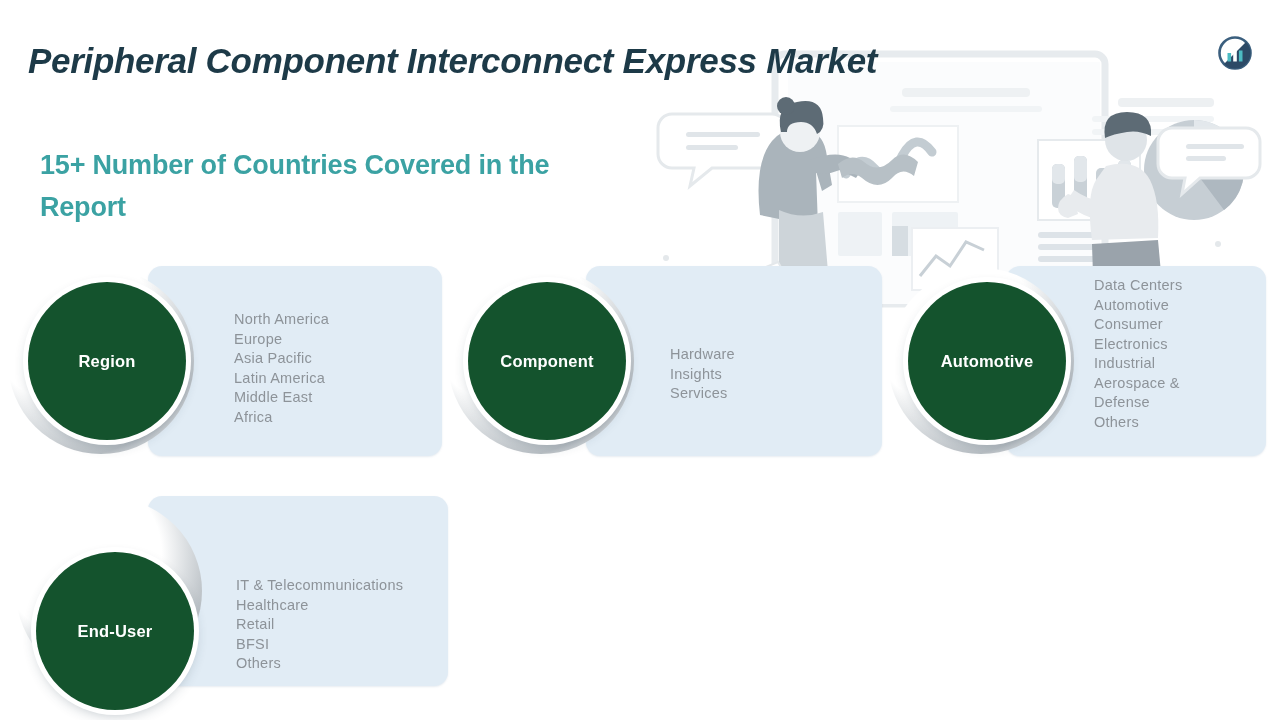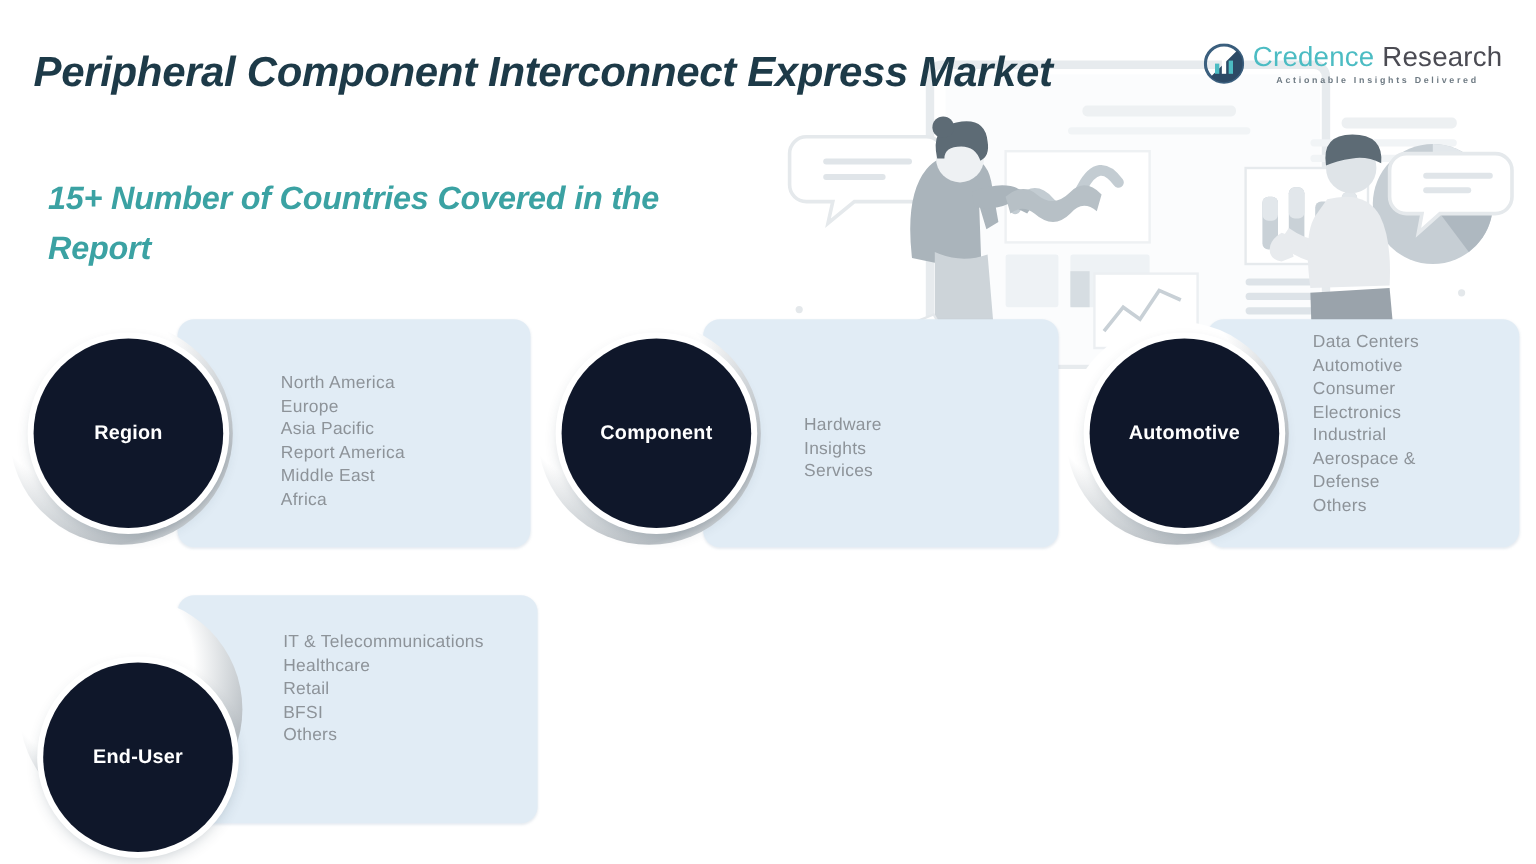--- a/index.html
+++ b/index.html
@@ -17,21 +17,21 @@
 
   
   .title {
     position:absolute; left:28px; top:28px; width:930px;
     font-size:35px; font-weight:bold; font-style:italic;
     color:#1d3a48; line-height:1.18; letter-spacing:-0.3px;
     z-index:3;
   }
   .subtitle {
     position:absolute; left:40px; top:133px; width:560px;
-    font-size:27px; font-weight:bold; font-style:italic;
+    font-size:27px; font-weight:bold; 
     color:#3ba2a3; line-height:1.55; letter-spacing:-0.2px;
     z-index:3;
   }
 
   
   .logo { position:absolute; right:28px; top:24px; z-index:5; display:flex; align-items:center; gap:7px; }
   .logo-mark { width:34px; height:34px; flex:0 0 34px; }
   .logo-text { display:flex; flex-direction:column; line-height:1; }
   .logo-name { font-size:23px; letter-spacing:0.2px; white-space:nowrap; }
   .logo-name .c1 { color:#4cbcc3; }
@@ -50,21 +50,21 @@
   .panel-list {
     position:absolute; font-size:14.5px; color:#8d9399;
     line-height:1.345; letter-spacing:.25px; white-space:pre-line;
   }
   .ring {
     position:absolute; border-radius:50%;
     background:radial-gradient(circle at 34% 30%, #ffffff 0%, #ffffff 46%, #d8dcdf 61%, #b9bfc4 74%, #e9ecee 88%, #fdfdfd 100%);
   }
   .disc {
     position:absolute; border-radius:50%;
-    background:#0f172a;
+    background:#14532d;
     box-shadow:0 0 0 5px #ffffff, 0 5px 13px rgba(35,60,75,.30);
     display:flex; align-items:center; justify-content:center;
   }
   .disc-label {
     color:#ffffff; font-size:16.5px; font-weight:bold; letter-spacing:.2px;
     text-align:center; line-height:1.1;
   }
 </style>
 </head>
 <body>
@@ -160,34 +160,28 @@
   <div class="subtitle">15+ Number of Countries Covered in the Report</div>
 
   <div class="logo">
     <svg class="logo-mark" viewBox="0 0 34 34" xmlns="http://www.w3.org/2000/svg">
       <circle cx="17" cy="17" r="15.5" fill="none" stroke="#3b5f7e" stroke-width="2.6"></circle>
       <path d="M17 1.5 a15.5 15.5 0 0 1 0 31 a15.5 15.5 0 0 1 -11 -4.5 l22 -22 a15.5 15.5 0 0 0 -11 -4.5 z" fill="#2c4a66"></path>
       <rect x="9.5" y="17" width="3.6" height="8.5" fill="#4cbcc3"></rect>
       <rect x="15.2" y="12" width="3.6" height="13.5" fill="#ffffff"></rect>
       <rect x="20.9" y="14.5" width="3.6" height="11" fill="#4cbcc3"></rect>
     </svg>
-    <div class="logo-text">
-      <div class="logo-name">
-        <span class="c1">Credence</span><span>&nbsp;</span><span class="c2">Research</span>
-      </div>
-      <div class="logo-tag">Actionable Insights Delivered</div>
-    </div>
   </div>
 
   <div class="seg">
     <div class="panel" style="left:148px; top:254px; width:294px; height:190px;"></div>
     <div class="panel-list" style="left:234px; top:298px; width:200px;">North America
 Europe
 Asia Pacific
-Report America
+Latin America
 Middle East
 Africa</div>
     <div class="ring" style="left:8px; top:256px; width:186px; height:186px;"></div>
     <div class="disc" style="left:28px; top:270px; width:158px; height:158px;">
       <span class="disc-label">Region</span>
     </div>
   </div>
 
   <div class="seg">
     <div class="panel" style="left:586px; top:254px; width:296px; height:190px;"></div>
@@ -211,21 +205,21 @@
 Defense
 Others</div>
     <div class="ring" style="left:888px; top:256px; width:186px; height:186px;"></div>
     <div class="disc" style="left:908px; top:270px; width:158px; height:158px;">
       <span class="disc-label">Automotive</span>
     </div>
   </div>
 
   <div class="seg">
     <div class="panel" style="left:148px; top:484px; width:300px; height:190px;"></div>
-    <div class="panel-list" style="left:236px; top:514px; width:210px;">IT &amp; Telecommunications
+    <div class="panel-list" style="left:236px; top:564px; width:210px;">IT &amp; Telecommunications
 Healthcare
 Retail
 BFSI
 Others</div>
     <div class="ring" style="left:16px; top:486px; width:186px; height:186px;"></div>
     <div class="disc" style="left:36px; top:540px; width:158px; height:158px;">
       <span class="disc-label">End-User</span>
     </div>
   </div>
 

